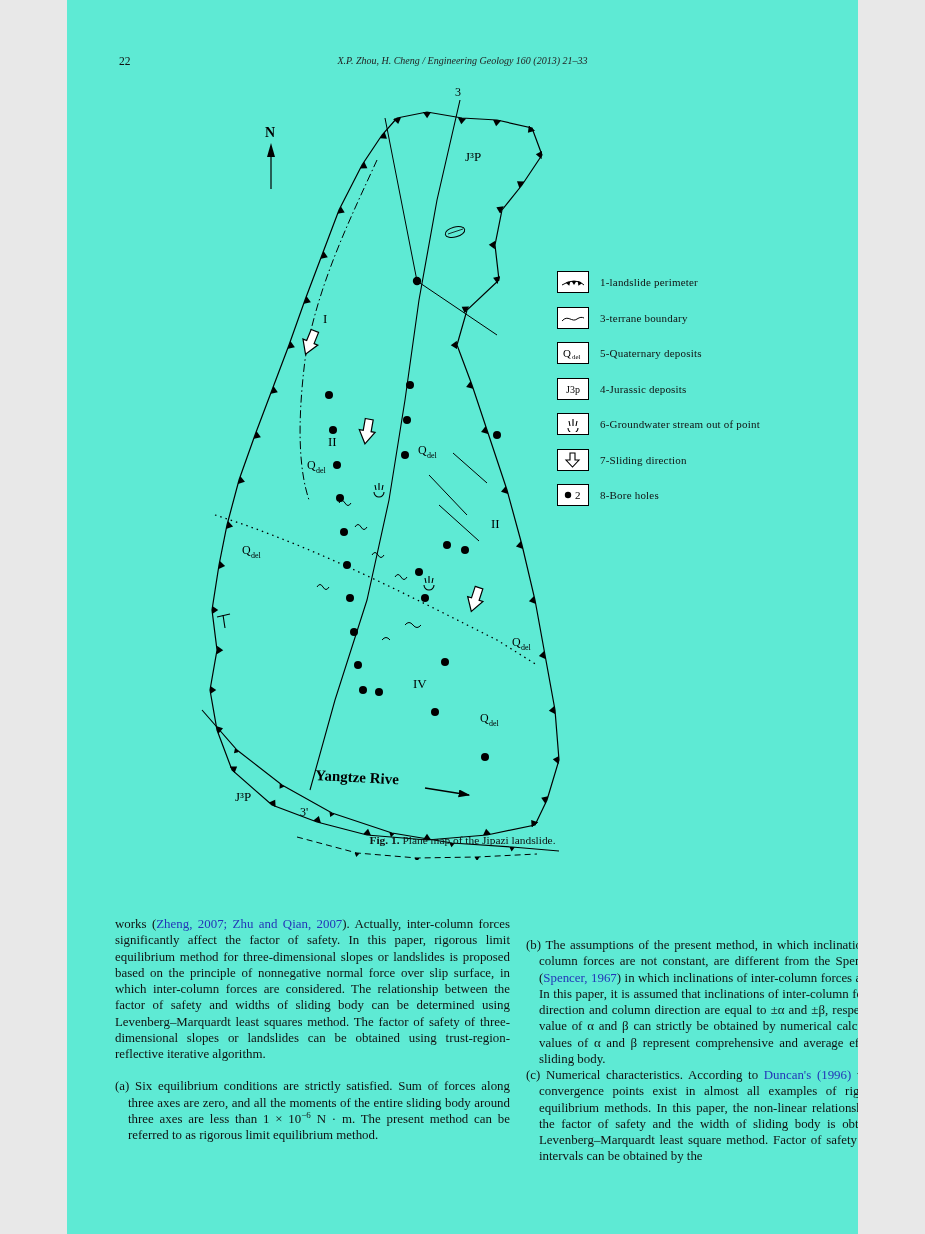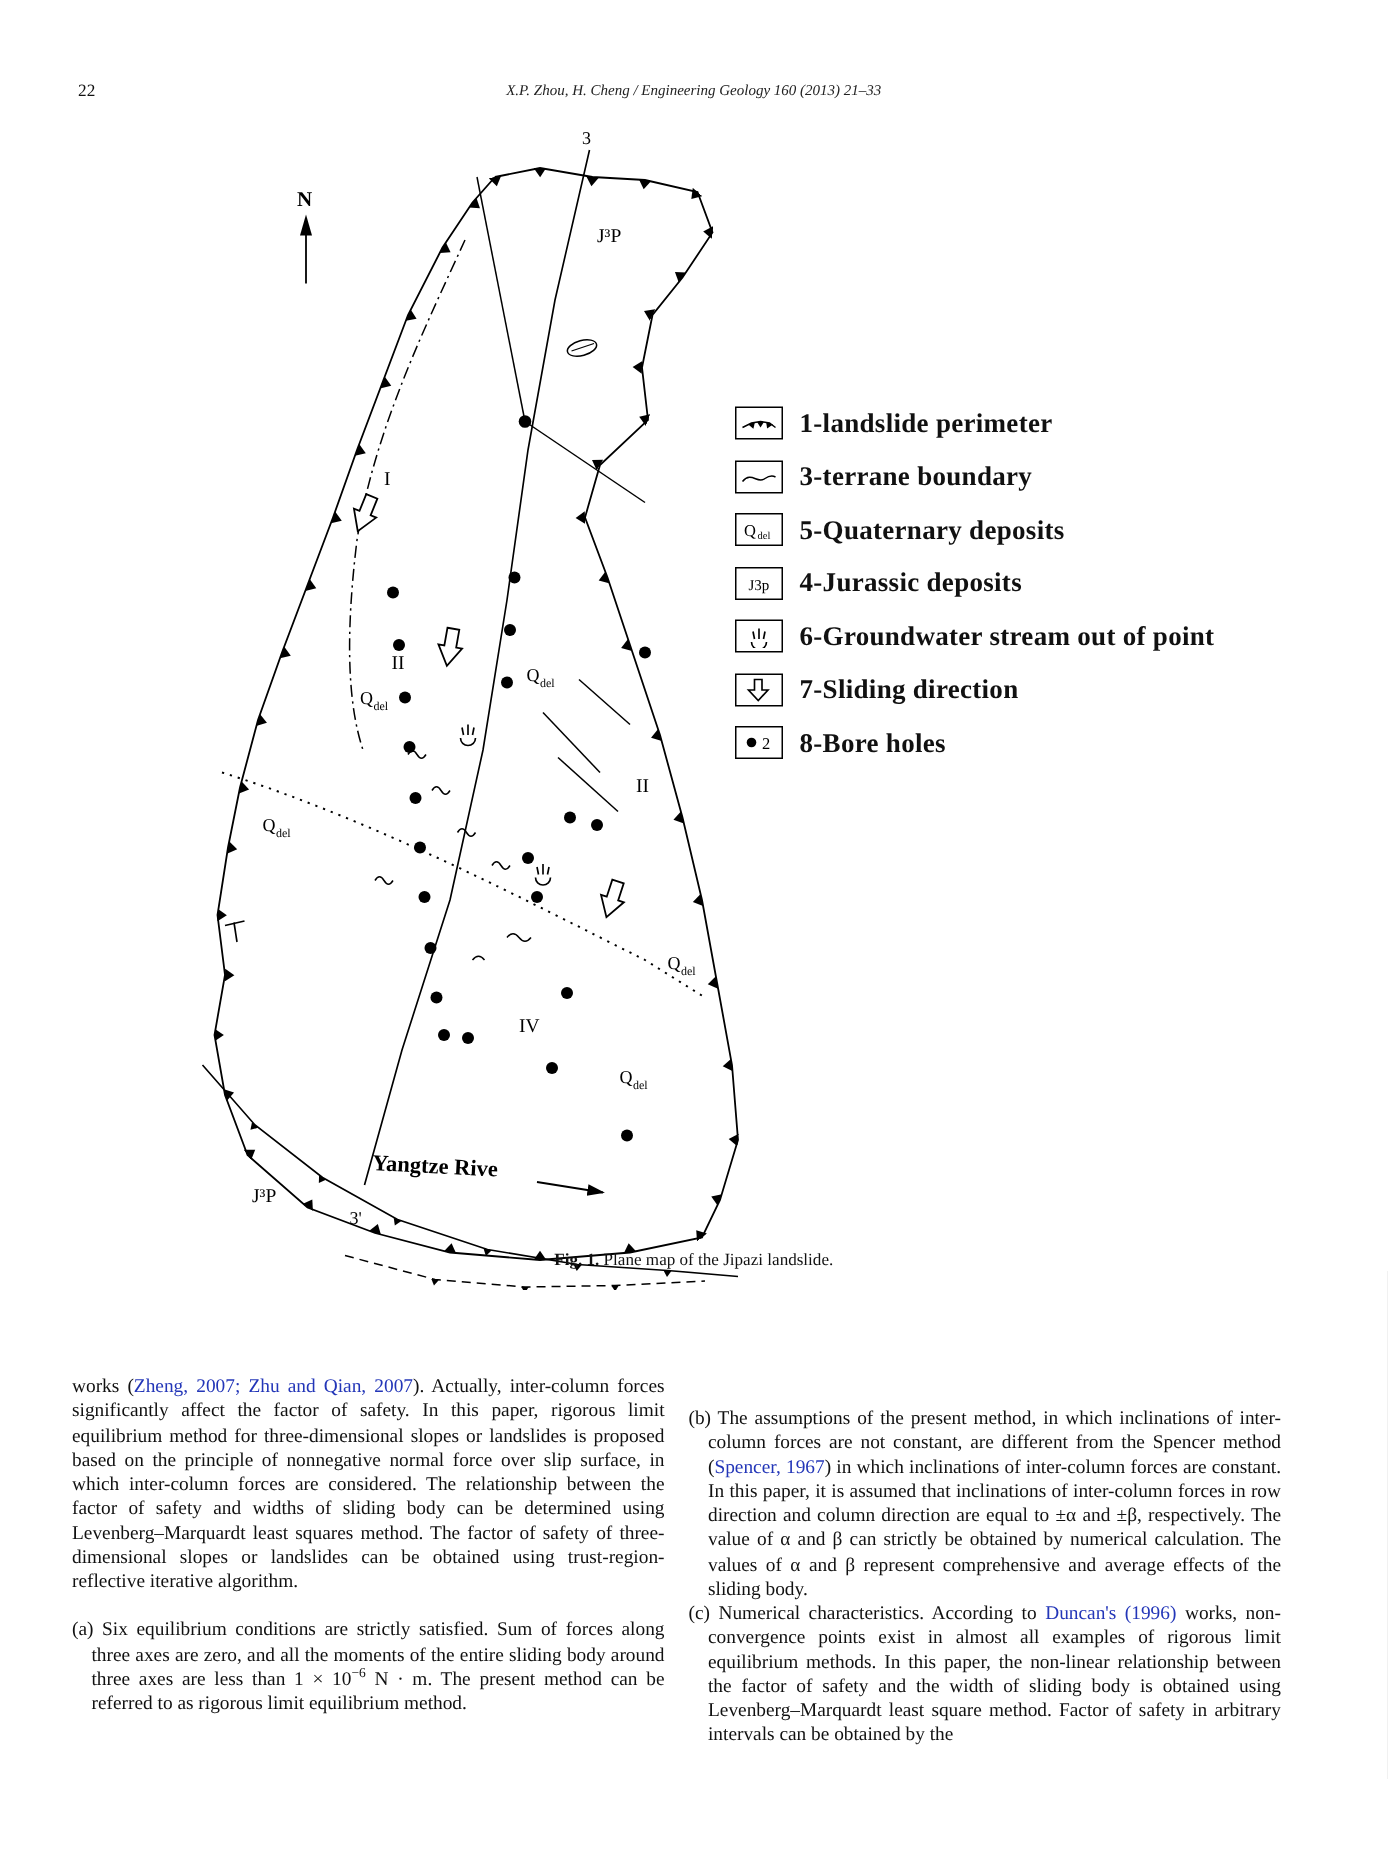--- a/index.html
+++ b/index.html
@@ -1,28 +1,28 @@
 <!DOCTYPE html>
 <html><head>
 <meta charset="utf-8">
 <style>
   html,body{margin:0;padding:0;background:#e8e8e8;}
-  .page{position:relative;width:925px;height:1234px;background:#ffffff;margin:0 auto;
+  .page{position:relative;width:791px;height:1234px;background:#5eead4;margin:0 auto;
         font-family:"Liberation Serif",serif;color:#111;overflow:hidden;}
   .hdr-num{position:absolute;left:52px;top:55px;font-size:11.5px;}
   .hdr-title{position:absolute;left:0;right:0;top:55px;text-align:center;
              font-style:italic;font-size:10px;color:#222;}
   .map-svg{position:absolute;left:100px;top:85px;}
   svg{font-family:"Liberation Serif",serif;}
   .legend{position:absolute;left:490px;top:271px;}
   .legend-row{display:flex;align-items:center;height:22px;margin-bottom:13.5px;}
   .legend-box{width:30px;height:20px;border:1.4px solid #000;background:#fff;
               display:inline-flex;align-items:center;justify-content:center;
               margin-right:11px;flex:none;}
-  .legend-label{font-weight:700;font-size:18px;letter-spacing:.2px;white-space:nowrap;}
+  .legend-label{font-weight:400;font-size:11px;letter-spacing:.2px;white-space:nowrap;}
   .caption{position:absolute;left:0;right:0;top:834px;text-align:center;font-size:11.4px;}
   .caption b{font-weight:700;}
   .col{position:absolute;top:916px;width:395px;font-size:12.9px;line-height:16.25px;
        text-align:justify;}
   .col-left{left:36px;margin-left:12px;}
   .col-right{left:459px;margin-top:21px;}
   .col p{margin:0;}
   .indent{text-indent:15px;}
   .hang{padding-left:13px;text-indent:-13px;}
   .item-a{margin-top:16px !important;}

